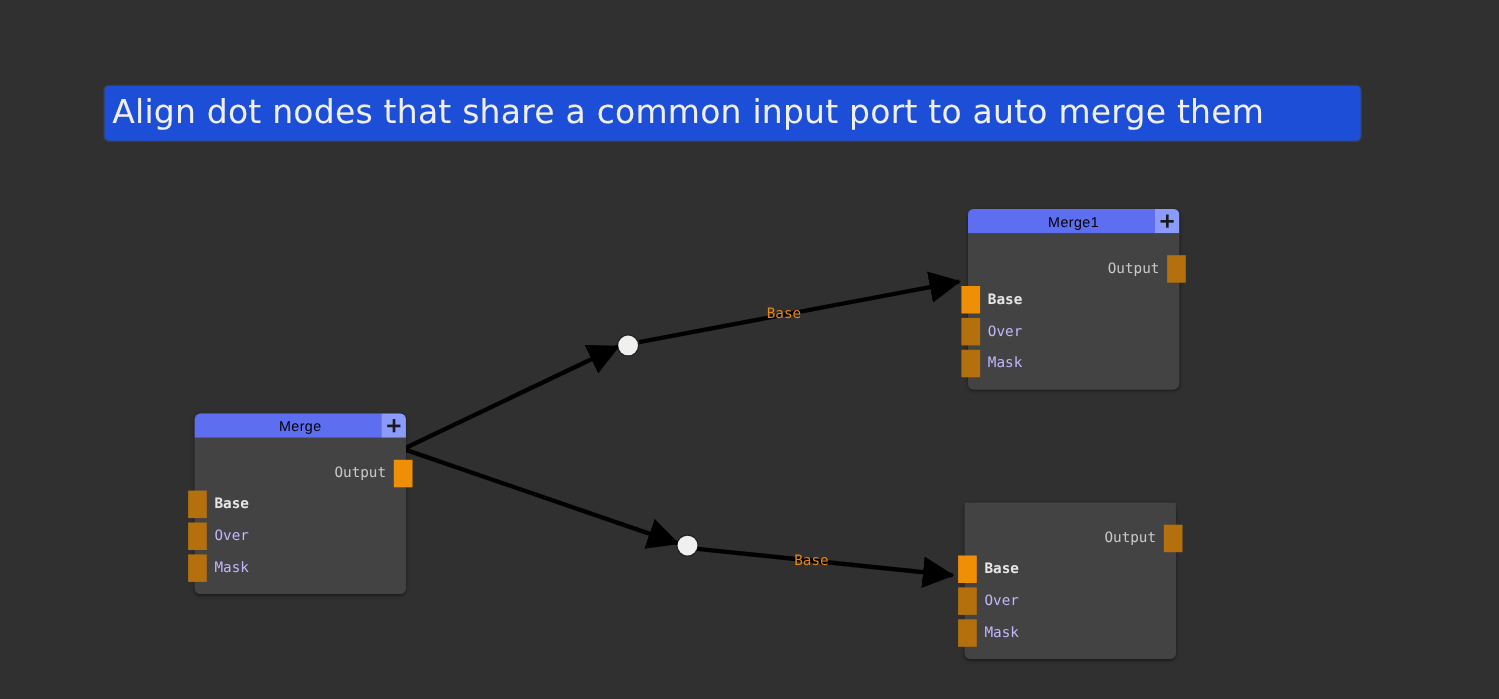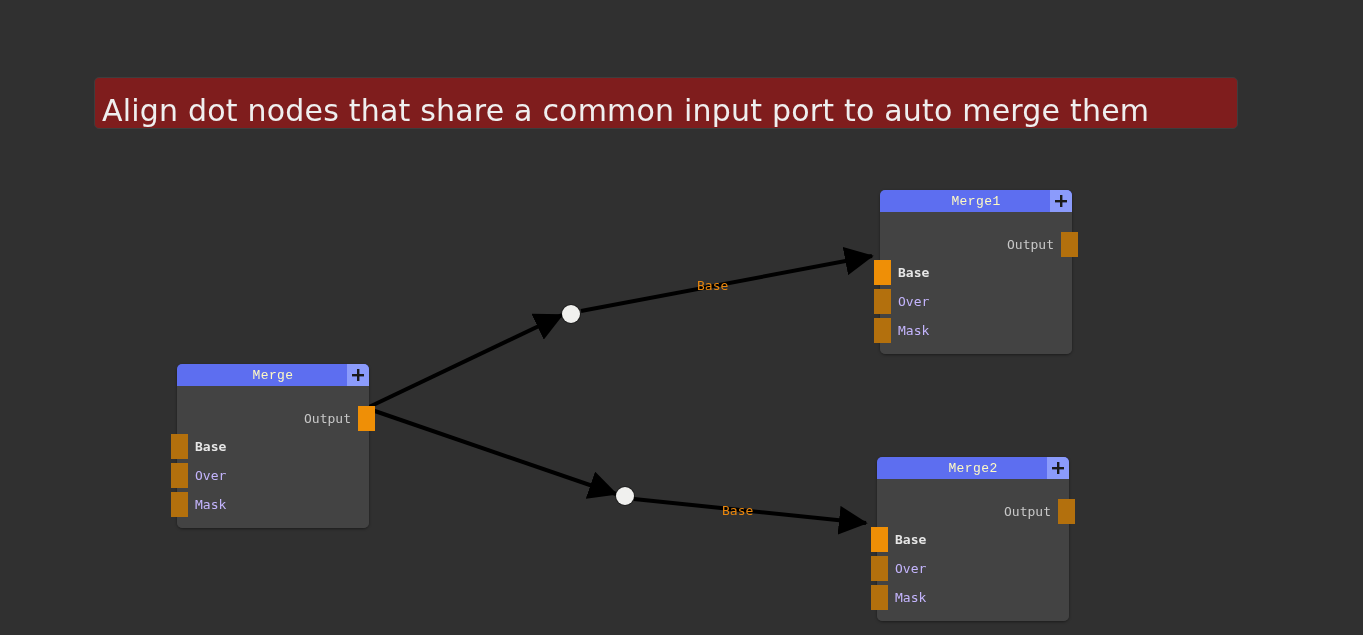--- a/index.html
+++ b/index.html
@@ -25,26 +25,26 @@
     background: #303030;
   }
 
   
   .title-box {
     position: absolute;
     left: 94px;
     top: 77px;
     width: 1144px;
     height: 52px;
-    background: #7f1d1d;
+    background: #1d4ed8;
     border: 1px solid #3d3d3d;
     border-radius: 5px;
     box-sizing: border-box;
     display: flex;
-    align-items: flex-end;
+    align-items: center;
     padding-left: 7px;
   }
   .title-text {
     color: #efefef;
     font-family: "DejaVu Sans", "Liberation Sans", sans-serif;
     font-size: 30px;
     line-height: 34px;
     letter-spacing: 0.2px;
     white-space: nowrap;
   }
@@ -80,22 +80,22 @@
     height: 22px;
     background: #5d6ef0;
     border-top-left-radius: 5px;
     border-top-right-radius: 5px;
     display: flex;
     align-items: center;
     justify-content: center;
     overflow: hidden;
   }
   .node-title {
-    color: #fef9c3;
-    font-family: Liberation Mono, monospace;
+    color: #000000;
+    font-family: Liberation Sans, sans-serif;
     font-size: 13px;
     line-height: 13px;
     letter-spacing: 0.4px;
   }
   .node-plus {
     position: absolute;
     right: 0;
     top: 0;
     width: 22px;
     height: 22px;
@@ -198,21 +198,21 @@
 
     <path d="M 634 499 L 866 523" stroke="#000000" stroke-width="4" fill="none" marker-end="url(#arrow)"></path>
   </svg>
 
   <div class="link-label" style="left:697px; top:279px;">Base</div>
   <div class="link-label" style="left:722px; top:504px;">Base</div>
 
   <div class="dot-node" style="left:562px; top:305px;"></div>
   <div class="dot-node" style="left:616px; top:487px;"></div>
 
-  <div class="node" id="node-merge" style="left:177px; top:364px; width:192px;">
+  <div class="node" id="node-merge" style="left:177px; top:376px; width:192px;">
     <div class="node-header">
       <span class="node-title">Merge</span>
       <span class="node-plus">
         <svg width="14" height="14" viewBox="0 0 14 14" aria-hidden="true">
           <rect x="6" y="1" width="2.4" height="12" fill="#1a1a1a"></rect>
           <rect x="1" y="6" width="12" height="2.4" fill="#1a1a1a"></rect>
         </svg>
       </span>
     </div>
     <div class="node-body">
@@ -259,29 +259,20 @@
         <span class="plabel">Over</span>
       </div>
       <div class="row-in">
         <span class="sock"></span>
         <span class="plabel">Mask</span>
       </div>
     </div>
   </div>
 
   <div class="node" id="node-merge2" style="left:877px; top:457px; width:192px;">
-    <div class="node-header">
-      <span class="node-title">Merge2</span>
-      <span class="node-plus">
-        <svg width="14" height="14" viewBox="0 0 14 14" aria-hidden="true">
-          <rect x="6" y="1" width="2.4" height="12" fill="#1a1a1a"></rect>
-          <rect x="1" y="6" width="12" height="2.4" fill="#1a1a1a"></rect>
-        </svg>
-      </span>
-    </div>
     <div class="node-body">
       <div class="row-out">
         <span class="plabel">Output</span>
         <span class="sock"></span>
       </div>
       <div class="row-in">
         <span class="sock bright"></span>
         <span class="plabel bold">Base</span>
       </div>
       <div class="row-in">

